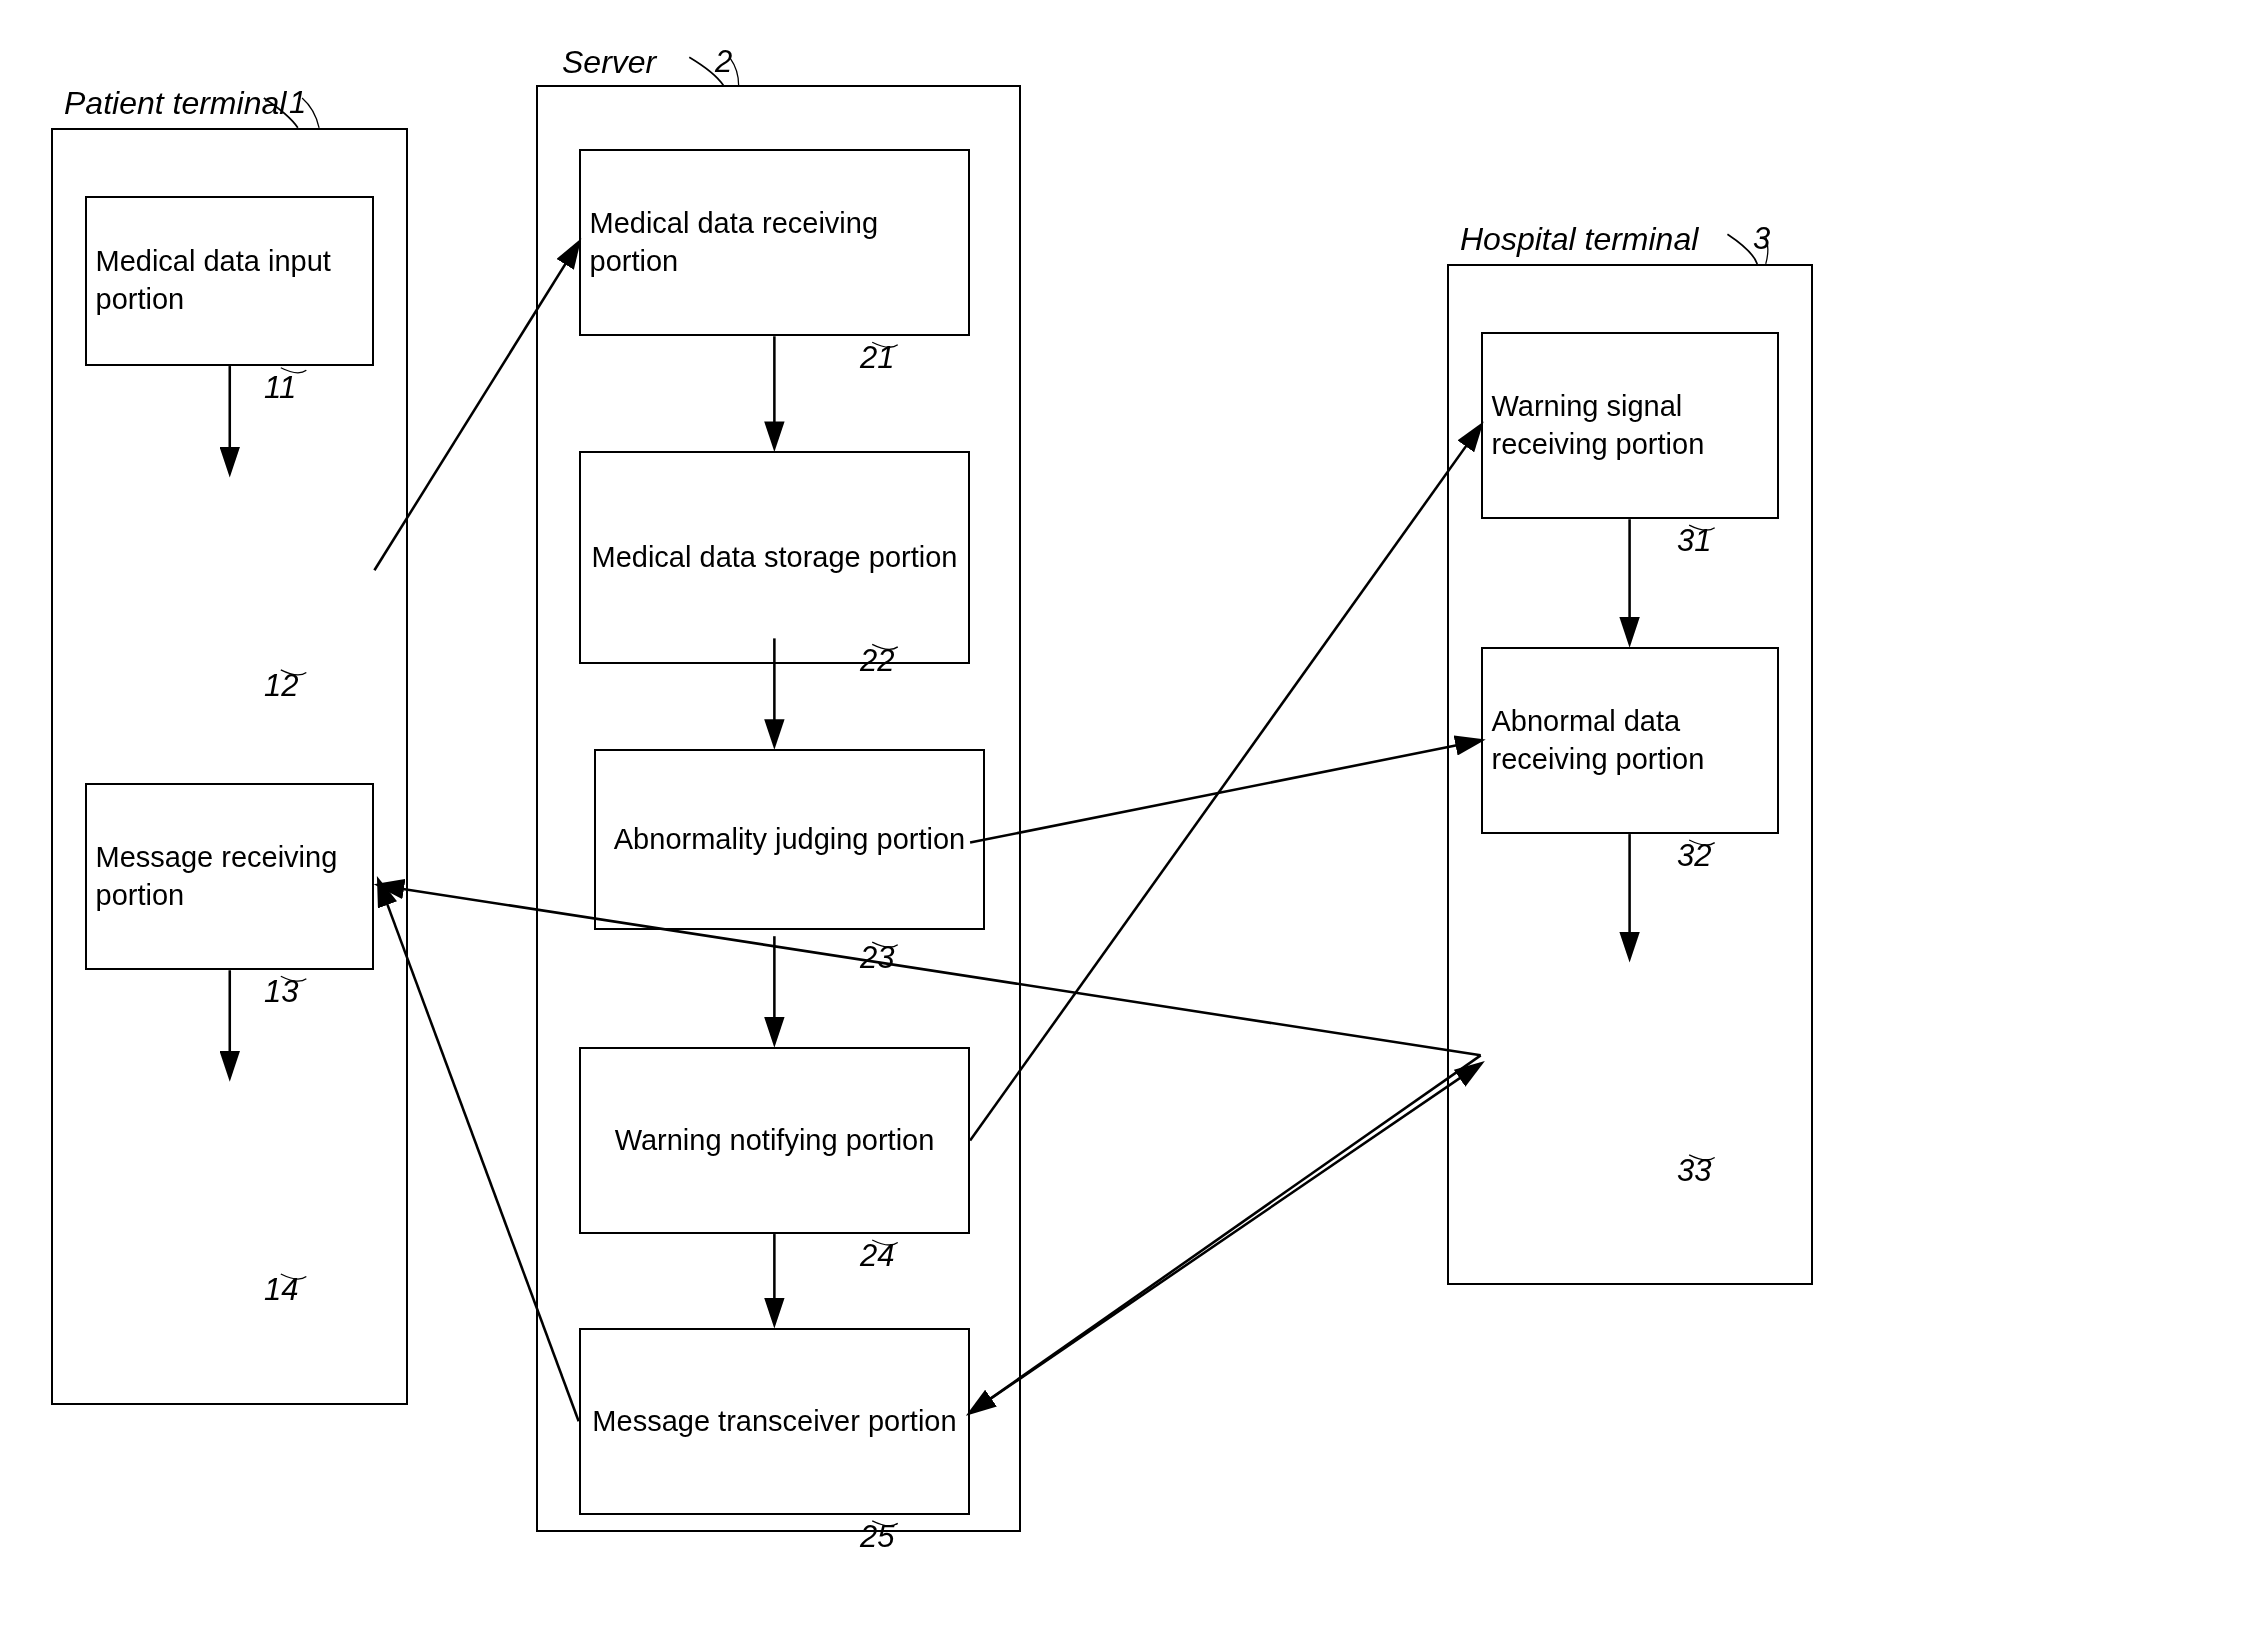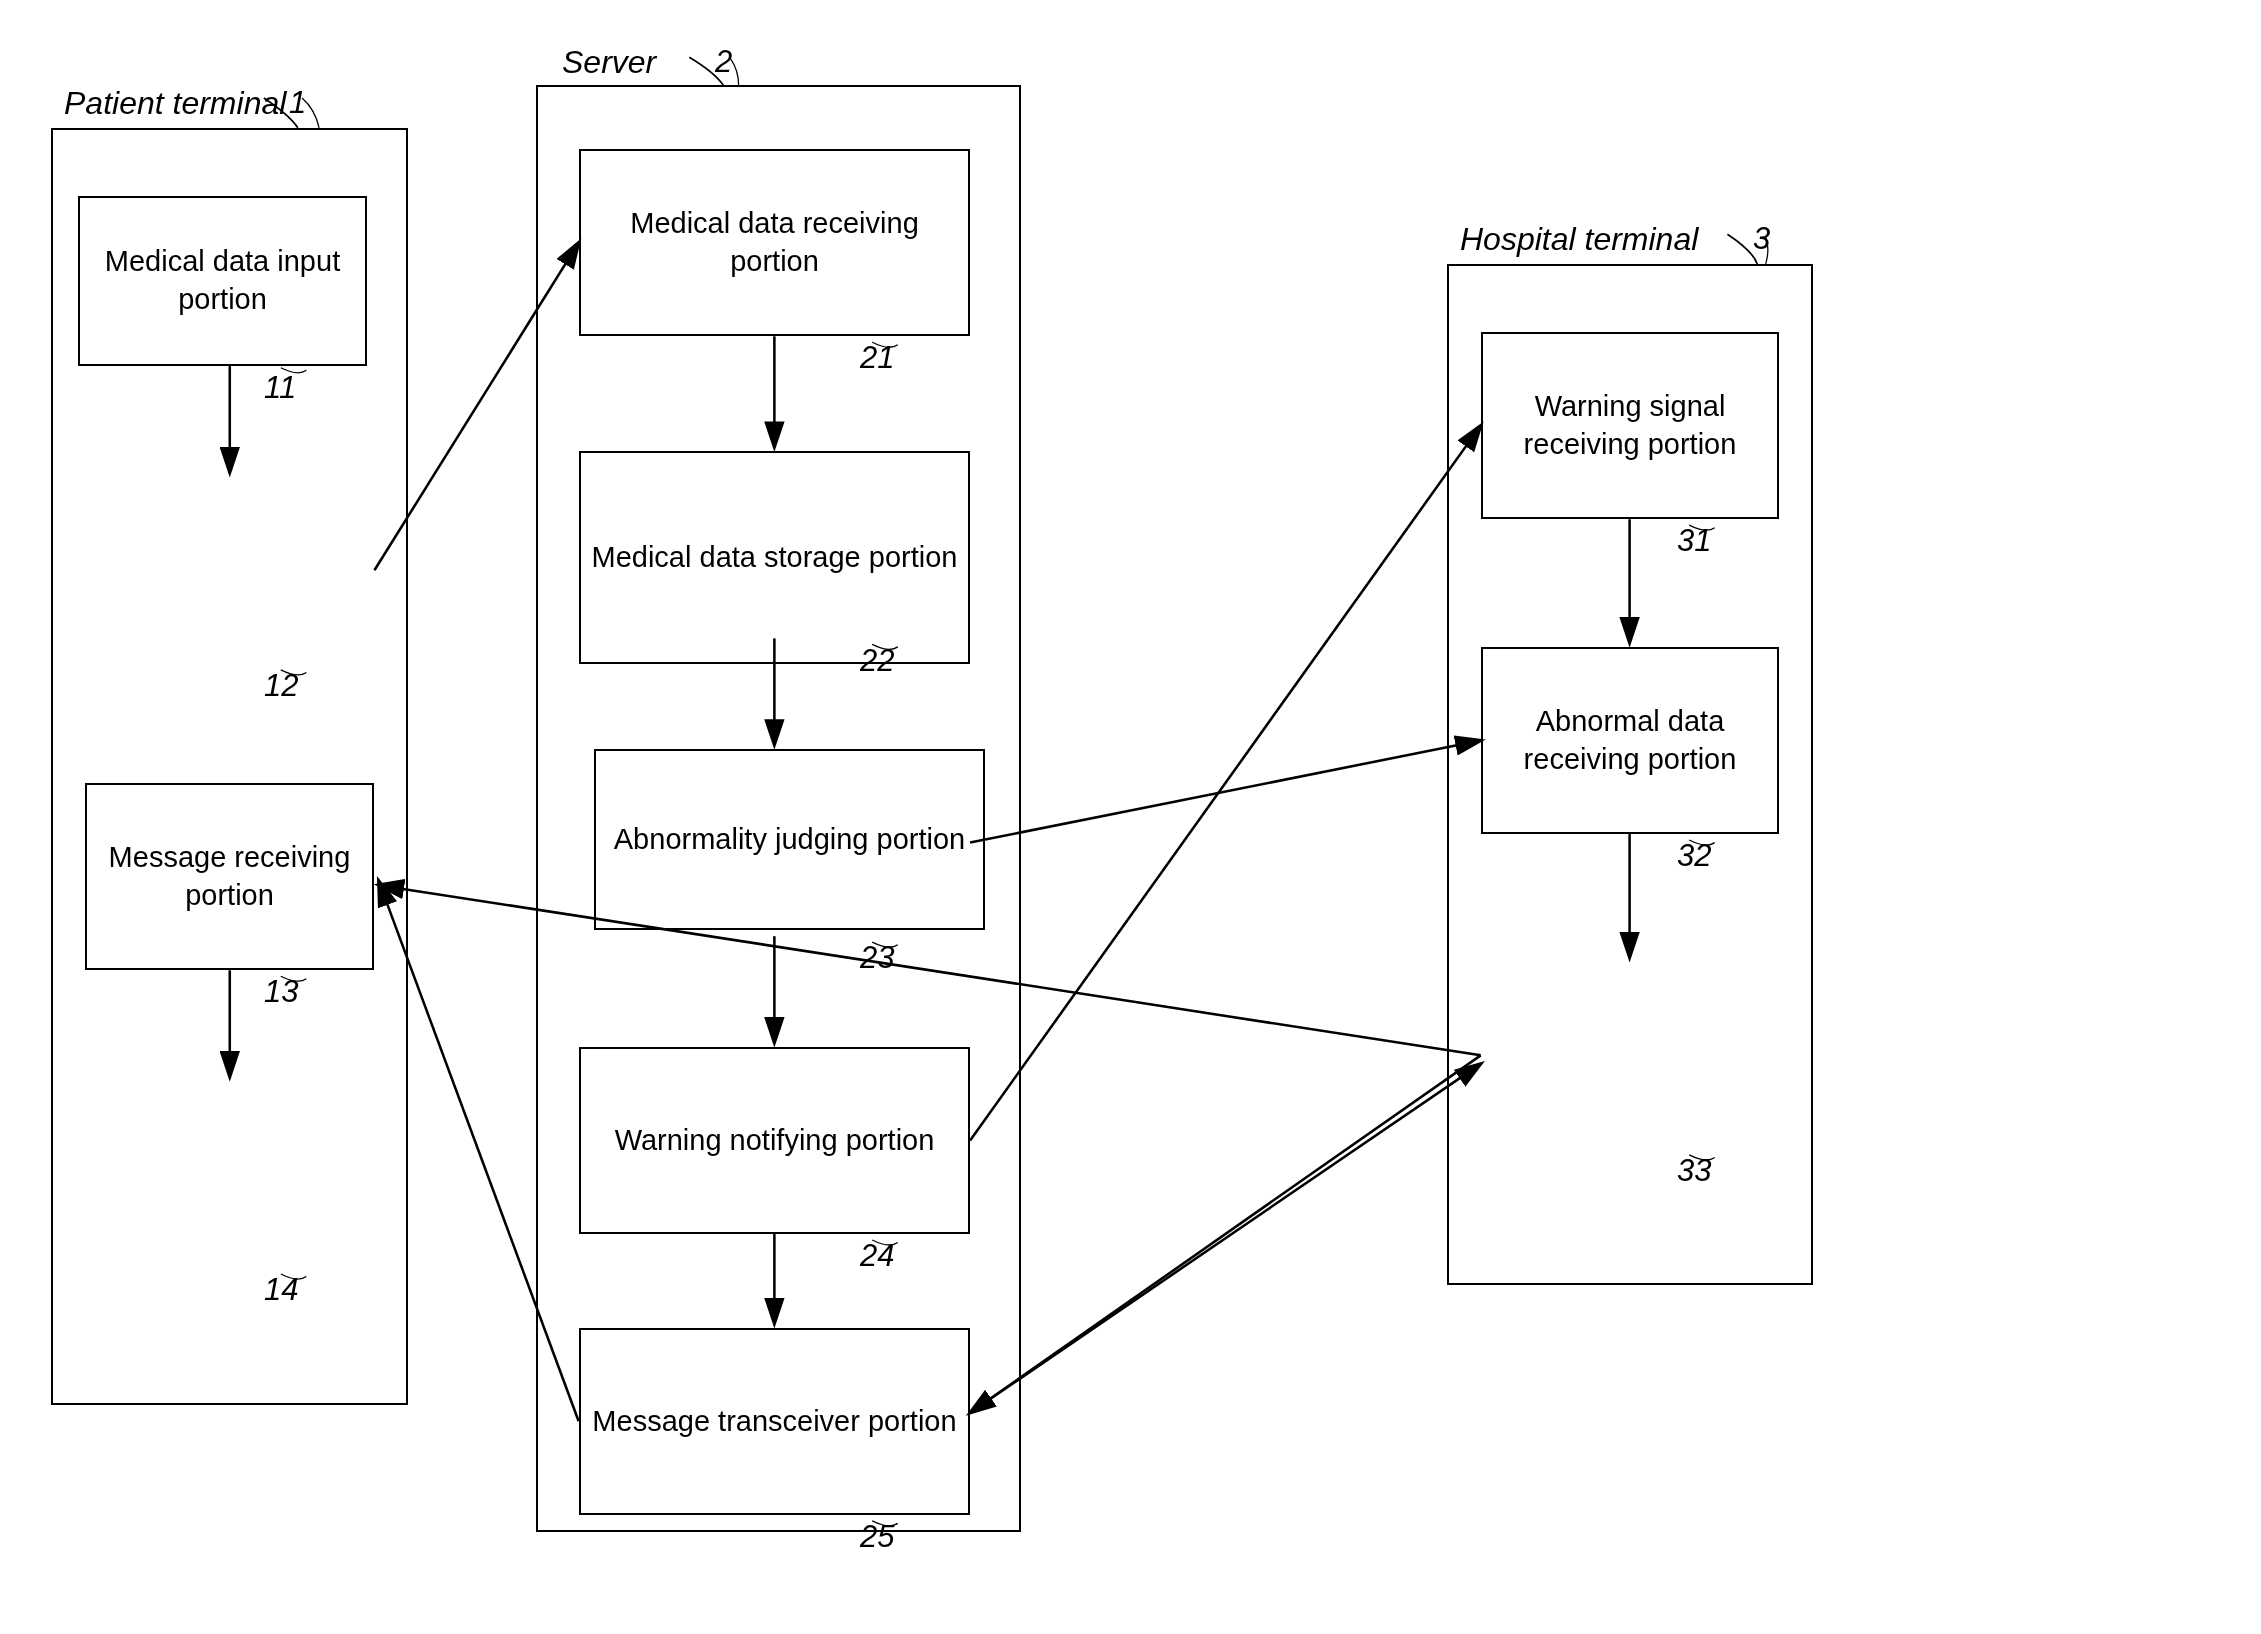--- a/index.html
+++ b/index.html
@@ -26,21 +26,20 @@
     }
 
     
     .component-box {
       position: absolute;
       border: 2.1px solid #000;
       background: #fff;
       display: flex;
       align-items: center;
       justify-content: center;
-      text-align: center;
       font-size: 29px;
       font-family: Arial, sans-serif;
       line-height: 1.3;
       padding: 8.5px;
     }
 
     
     .terminal-label {
       position: absolute;
       font-size: 32px;
@@ -79,21 +78,21 @@
   <div class="terminal-box" style="left:1447px; top:264px; width:366px; height:1021px;"></div>
 
   <div class="terminal-label" style="left:64px; top:85px;">Patient terminal</div>
   <div class="terminal-label" style="left:562px; top:44px;">Server</div>
   <div class="terminal-label" style="left:1460px; top:221px;">Hospital terminal</div>
 
   <div class="ref-number" style="left:289px; top:85px;">1</div>
   <div class="ref-number" style="left:715px; top:44px;">2</div>
   <div class="ref-number" style="left:1753px; top:221px;">3</div>
 
-  <div class="component-box" style="left:78px; top:196px; width:289px; height:170px;">
+  <div class="component-box" style="left:85px; top:196px; width:289px; height:170px;">
     <span>Medical data input portion</span>
   </div>
   <div class="ref-number" style="left:264px; top:370px;">11</div>
 
   <div class="ref-number" style="left:264px; top:668px;">12</div>
 
   <div class="component-box" style="left:85px; top:783px; width:289px; height:187px;">
     <span>Message receiving portion</span>
   </div>
   <div class="ref-number" style="left:264px; top:974px;">13</div>

